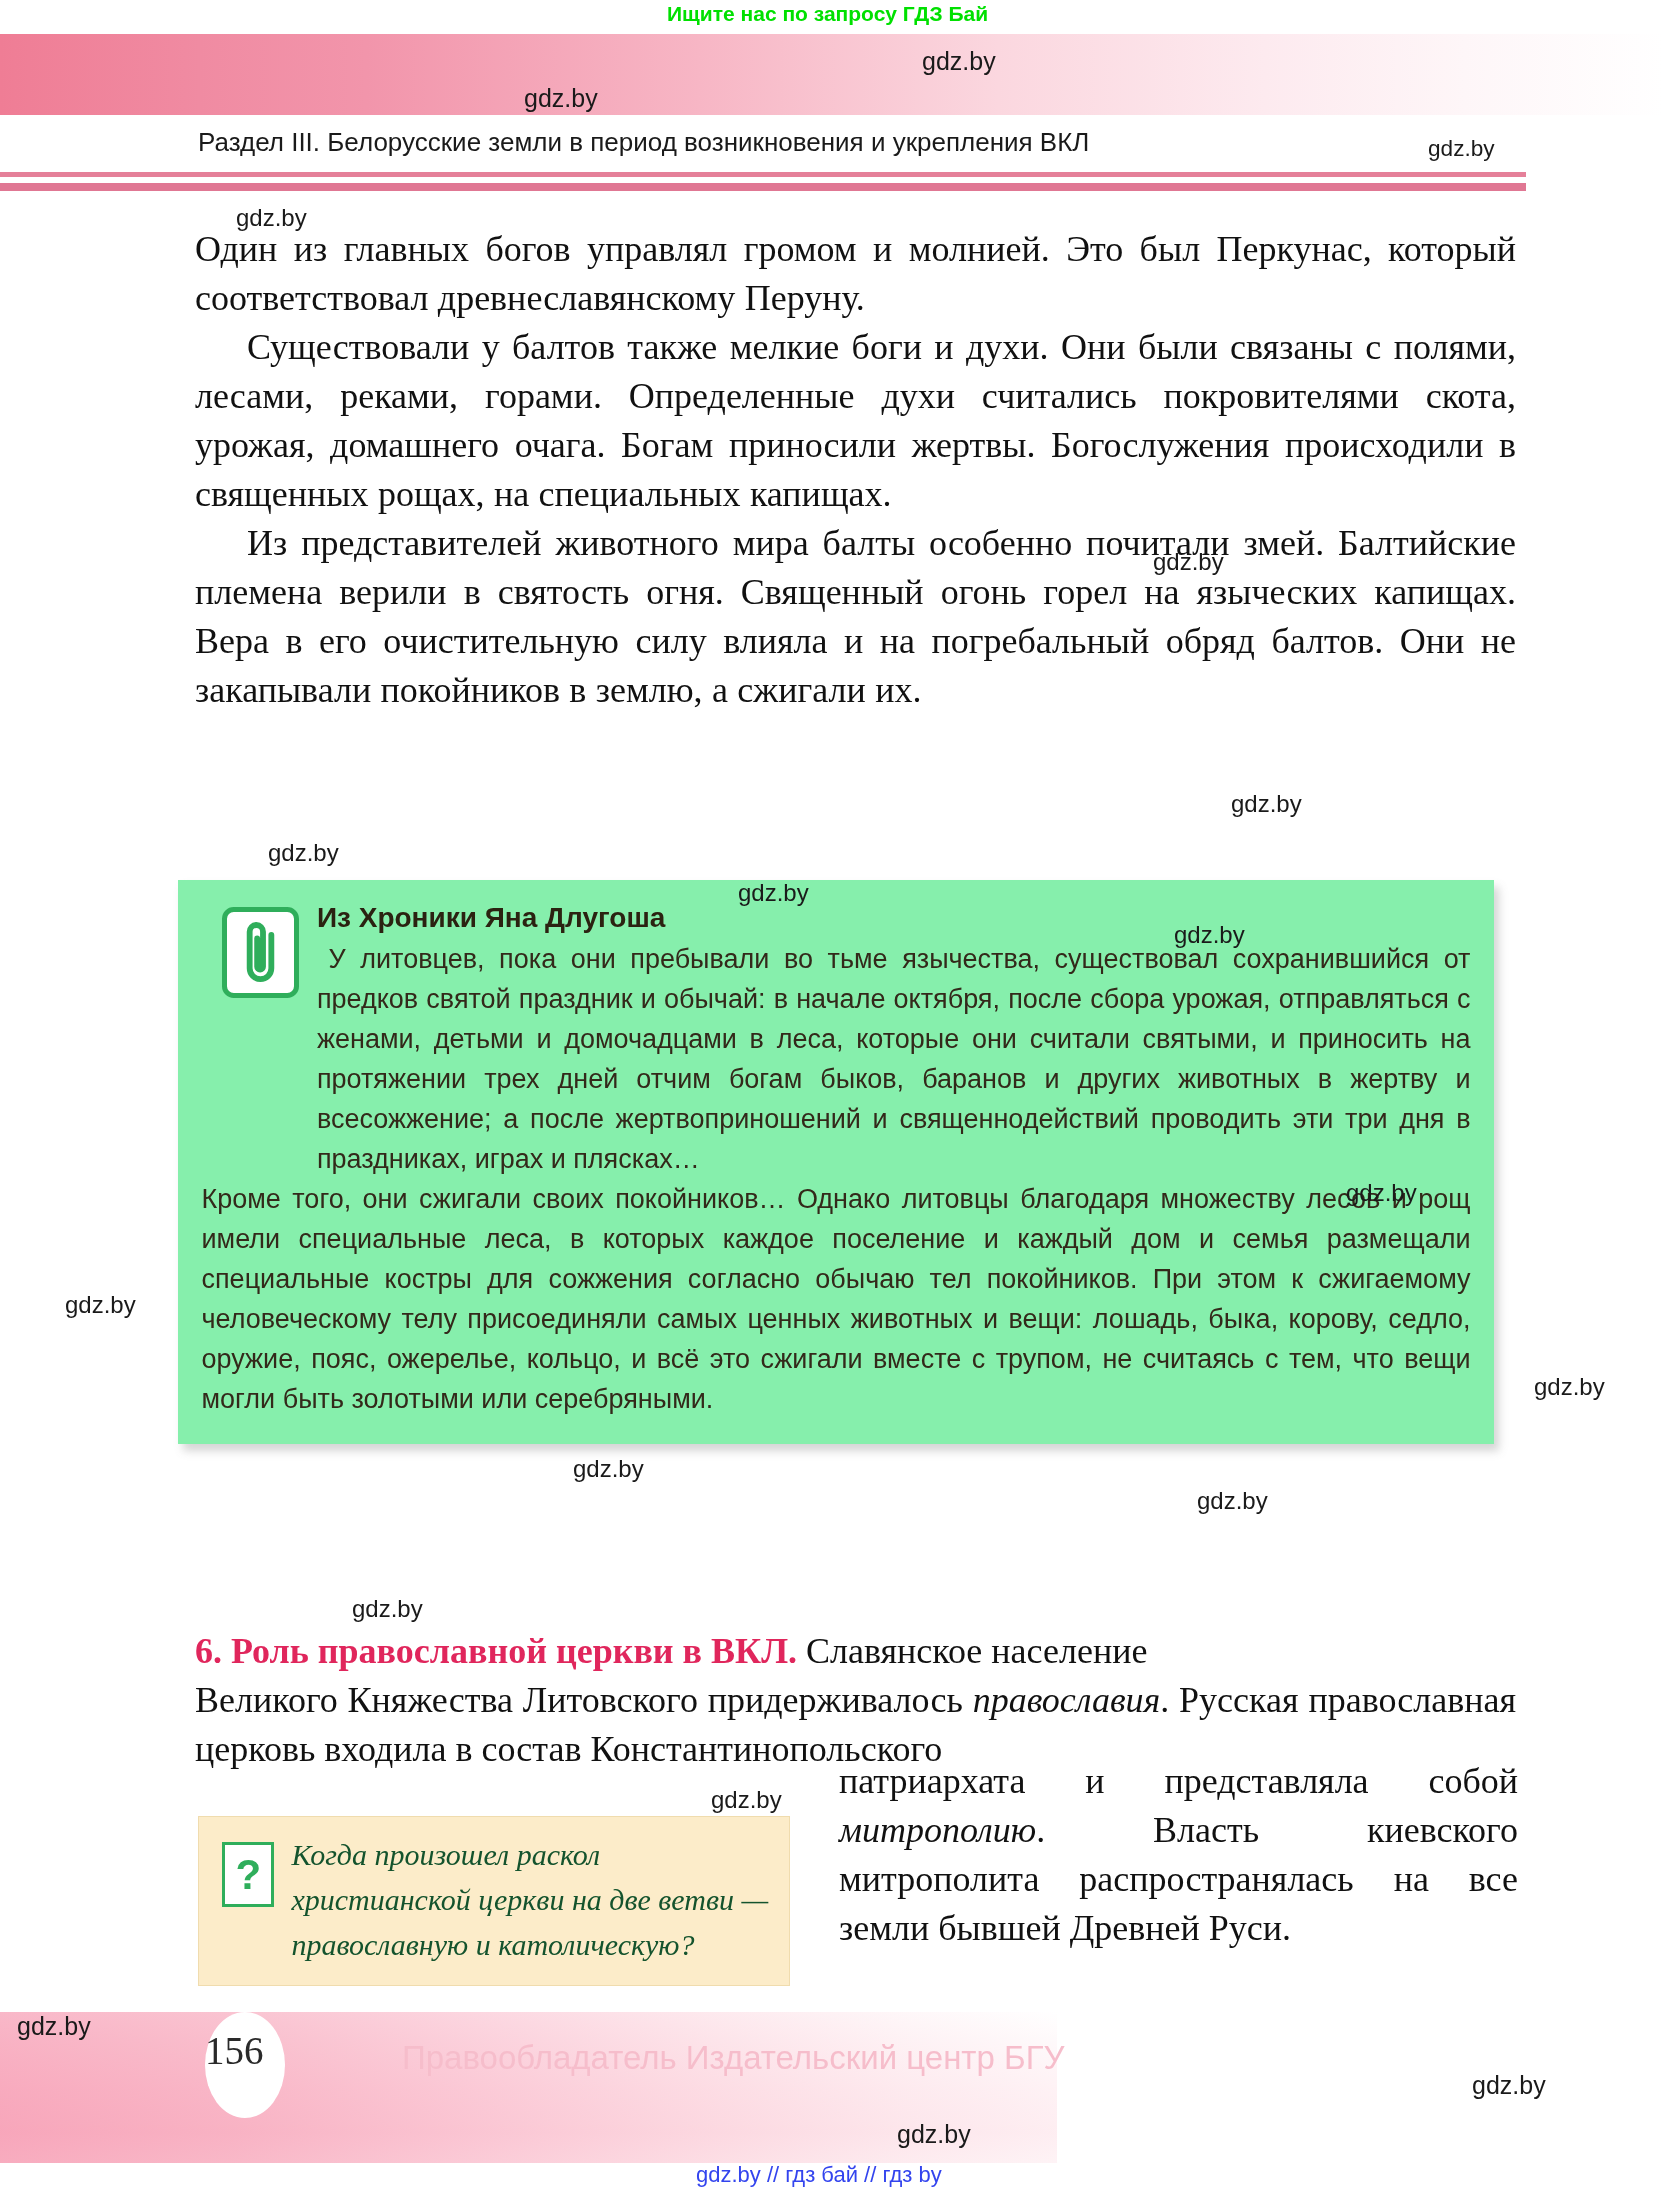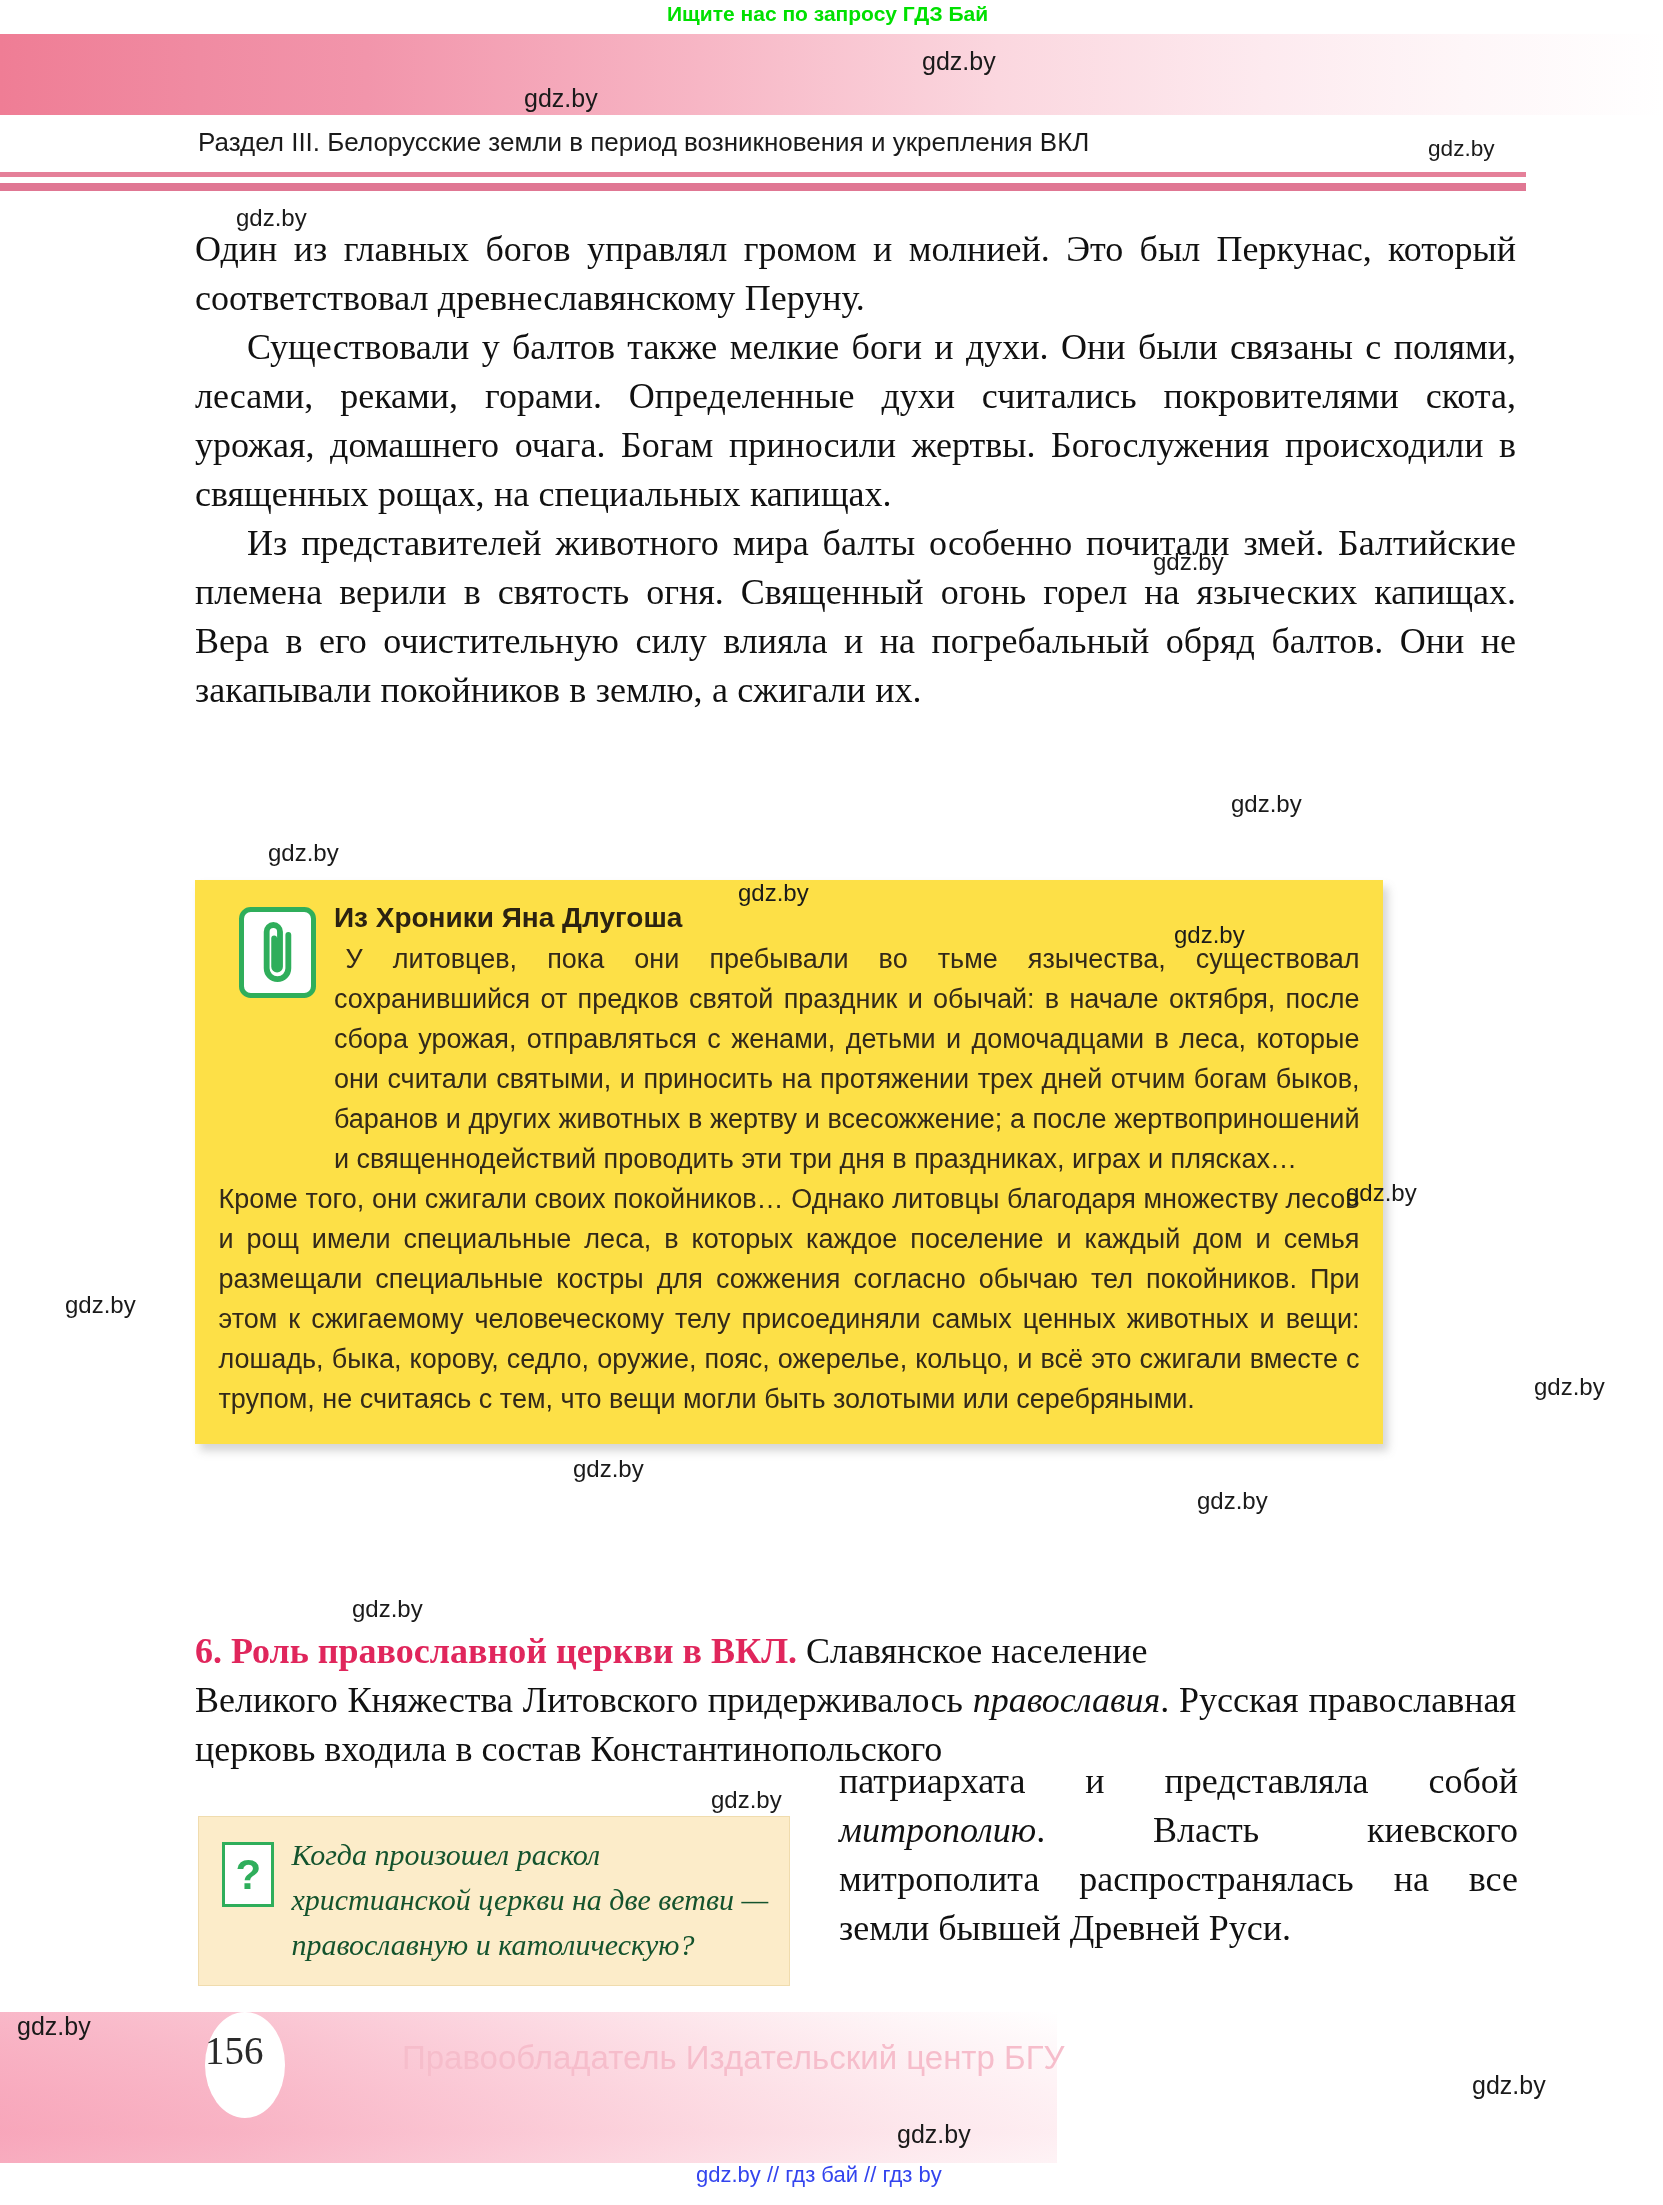--- a/index.html
+++ b/index.html
@@ -94,23 +94,23 @@
     color: #111111;
     text-align: justify;
     text-align-last: left;
     word-spacing: 0.4px;
   }
   p.bodytext.indent { text-indent: 52px; }
 
   
   .source-box {
     position: absolute;
-    left: 195px; top: 880px;
-    width: 1188px;
-    background: #fde047;
+    left: 178px; top: 880px;
+    width: 1316px;
+    background: #86efac;
     box-shadow: 5px 6.7px 8.4px rgba(120,120,120,0.30);
     padding: 22px 23.5px 25px 23.5px;
     z-index: 10;
   }
   .source-head-row {
     display: flex;
     align-items: flex-start;
     gap: 18.4px;
   }
   .clip-icon {

